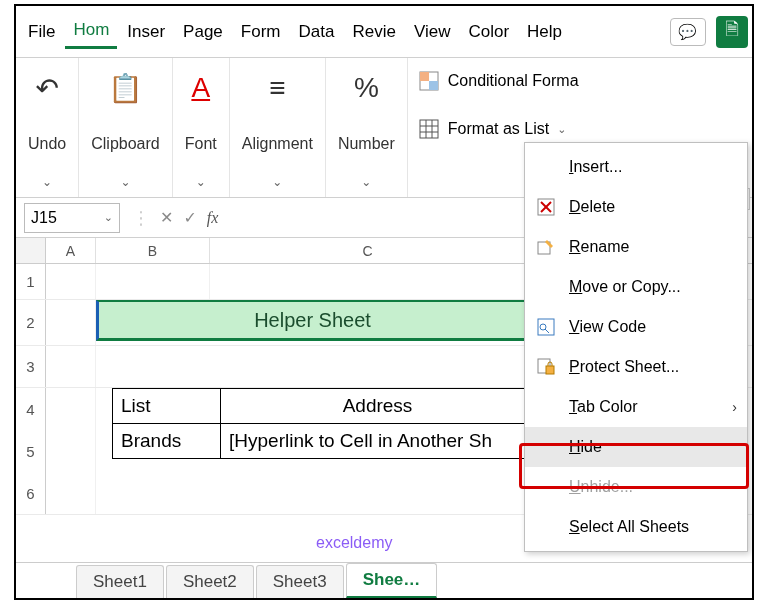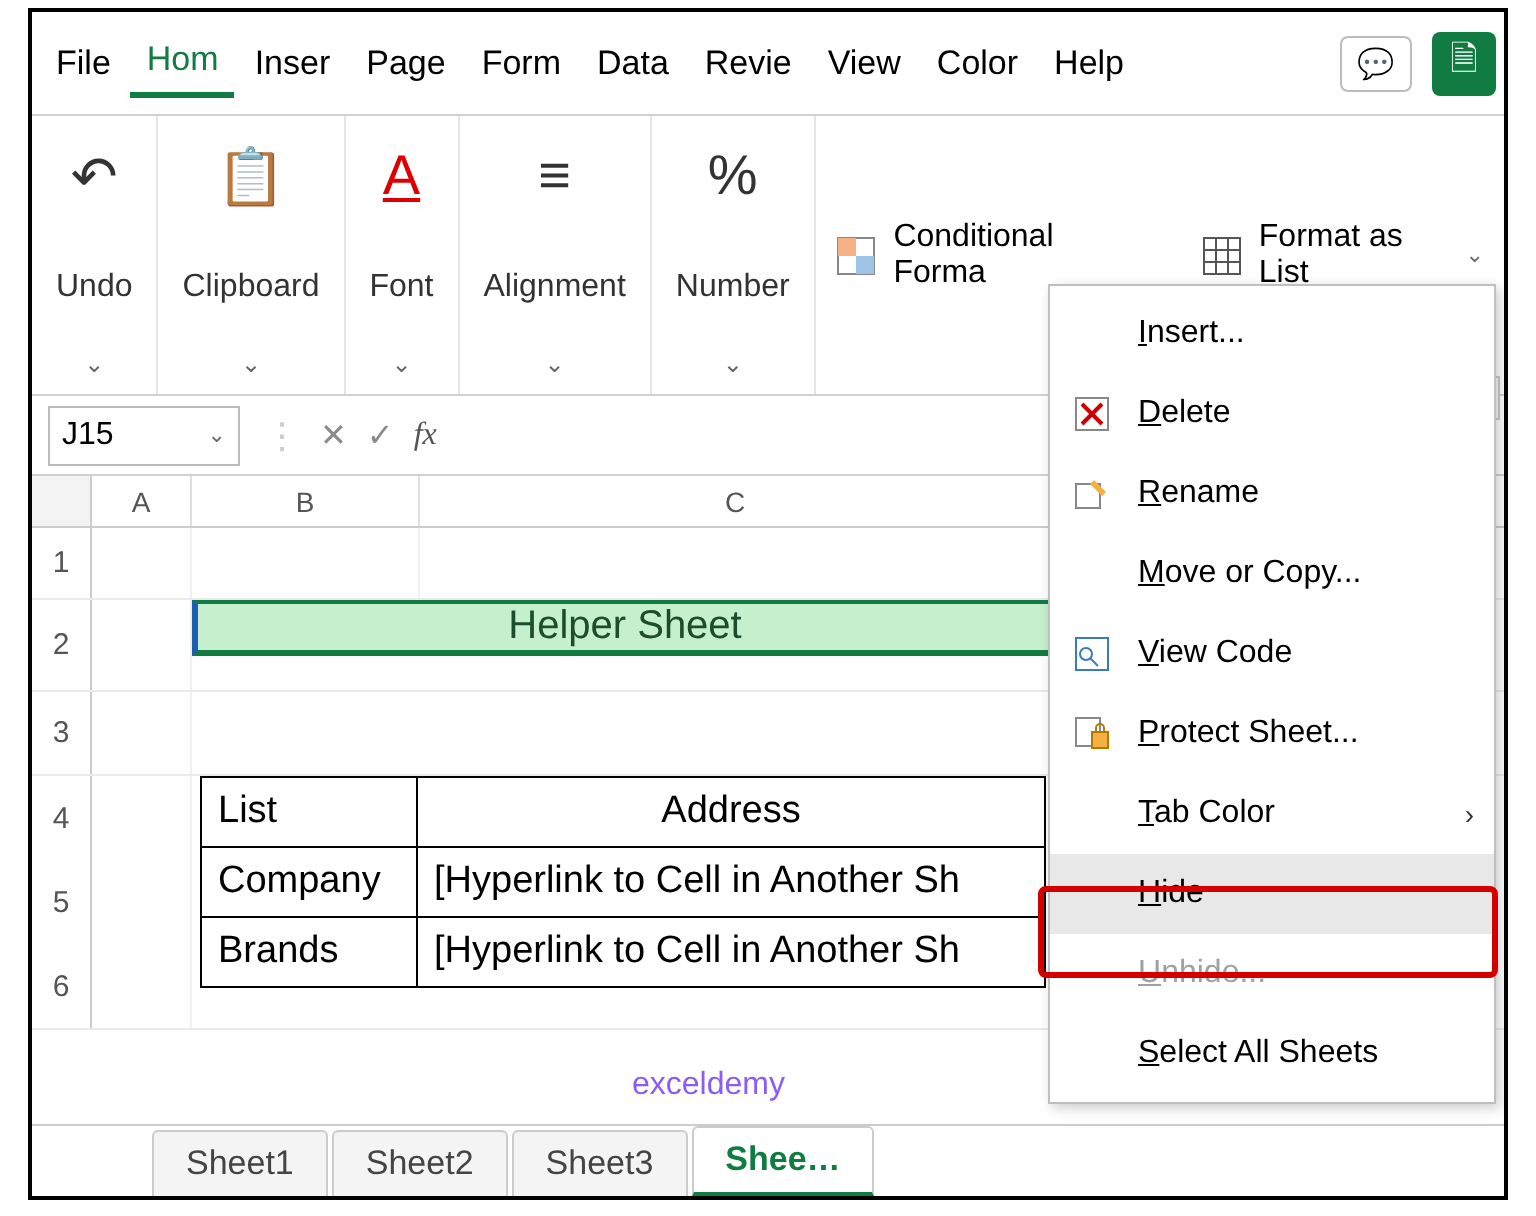--- a/index.html
+++ b/index.html
@@ -13,21 +13,21 @@
 .mb-spacer{flex:1}
 .mb-btn{width:36px;height:28px;border:1px solid #bbb;border-radius:4px;display:flex;align-items:center;justify-content:center;margin-left:6px;font-size:15px}
 .mb-green{width:32px;height:32px;background:#107c41;border-radius:4px;margin-left:8px;display:flex;align-items:center;justify-content:center;color:#fff}
 
 
 .ribbon{display:flex;height:140px;border-bottom:1px solid #d0d0d0}
 .rgroup{display:flex;flex-direction:column;align-items:center;justify-content:space-between;padding:10px 12px 8px;border-right:1px solid #e5e5e5}
 .rgroup .ricon{font-size:28px;height:40px;display:flex;align-items:center;color:#333}
 .rgroup .rlabel{font-size:16px;color:#333;margin-top:6px;text-align:center}
 .rgroup .rchev{font-size:12px;color:#666;margin-top:2px}
-.rcol{display:flex;padding:8px 4px;gap:18px;font-size:16px}
+.rcol{display:flex;flex-direction:column;padding:8px 4px;gap:18px;font-size:16px}
 .rcol .rrow{display:flex;align-items:center;gap:8px;padding:4px 6px}
 .ricon-sm{width:22px;height:22px;display:flex;align-items:center;justify-content:center;font-size:16px}
 
 
 .ctxmenu{position:absolute;right:4px;top:136px;width:224px;background:#fff;border:1px solid #bfbfbf;box-shadow:2px 2px 6px rgba(0,0,0,.2);padding:4px 0;font-size:16px;z-index:50}
 .ctxitem{display:flex;align-items:center;height:40px;padding:0 10px;gap:12px}
 .ctxitem .cicon{width:22px;height:22px;display:flex;align-items:center;justify-content:center;font-size:15px;color:#444}
 .ctxitem .clabel{flex:1}
 .ctxitem .carrow{font-size:14px;color:#333}
 .ctxitem.disabled .clabel{color:#a0a0a0}
@@ -52,25 +52,25 @@
 .rowhdr-gap{width:30px;border-right:1px solid #ccc;background:#f3f3f3}
 .ch{border-right:1px solid #e0e0e0;display:flex;align-items:center;justify-content:center;background:#fff}
 .chA{width:50px}.chB{width:114px}.chC{width:316px}
 .rows{}
 .row{display:flex;height:42px;border-bottom:1px solid #eaeaea}
 .rh{width:30px;border-right:1px solid #ccc;display:flex;align-items:center;justify-content:center;background:#fff;font-size:15px;color:#555}
 .cell{border-right:1px solid #f0f0f0;padding:0 6px;display:flex;align-items:center;font-size:18px}
 .cA{width:50px}.cB{width:114px}.cC{width:316px}
 
 
-.helper{height:28px;margin:0 0 0 0;background:#c6efce;border:2px solid #107c41;border-left:3px solid #1a5fb4;border-right:none;display:flex;align-items:center;justify-content:center;font-size:20px;color:#1b4d2e;width:430px;border-bottom:3px solid #107c41}
+.helper{height:41px;margin:0 0 0 0;background:#c6efce;border:2px solid #107c41;border-left:3px solid #1a5fb4;border-right:none;display:flex;align-items:center;justify-content:center;font-size:20px;color:#1b4d2e;width:430px;border-bottom:3px solid #107c41}
 .row1{height:36px}
 
 
-.tbl{border-collapse:collapse;margin-left:4px}
+.tbl{border-collapse:collapse;margin-left:16px}
 .tbl td,.tbl th{border:1.5px solid #000;padding:6px 8px;font-size:19px;text-align:left;font-weight:normal}
 .tbl .addr{text-align:center}
 
 
 .sheetbar{position:absolute;left:0;right:0;bottom:0;height:36px;border-top:1px solid #ccc;display:flex;align-items:flex-end;padding-left:60px;font-size:17px;background:#fff}
 .stab{padding:6px 16px;border:1px solid #ccc;border-bottom:none;background:#f4f4f4;margin-right:2px;border-radius:3px 3px 0 0;color:#444}
 .stab.active{background:#fff;border-bottom:2px solid #107c41;color:#107c41;font-weight:600}
 
 .watermark{position:absolute;left:300px;bottom:46px;font-size:16px;color:#8b5cf6;z-index:1}
 
@@ -202,24 +202,20 @@
           <div class="rh" style="height:42px">6</div>
         </div>
         <div class="cell cA" style="height:126px;align-items:flex-start"></div>
         <table class="tbl">
           <tbody>
               <tr>
             <th style="width:108px">List</th>
             <th class="addr" style="width:314px">Address</th>
           </tr>
           <tr>
-            <td>Company</td>
-            <td>[Hyperlink to Cell in Another Sh</td>
-          </tr>
-          <tr>
             <td>Brands</td>
             <td>[Hyperlink to Cell in Another Sh</td>
           </tr>
         </tbody>
           </table>
       </div>
     </div>
   </div>
 
   <div class="ctxmenu">

